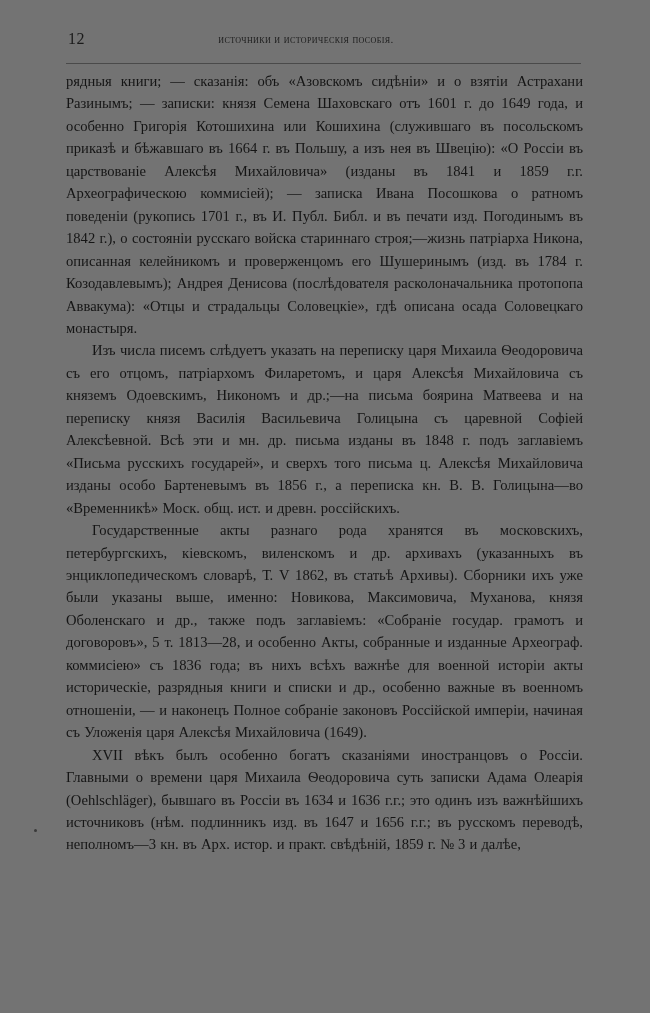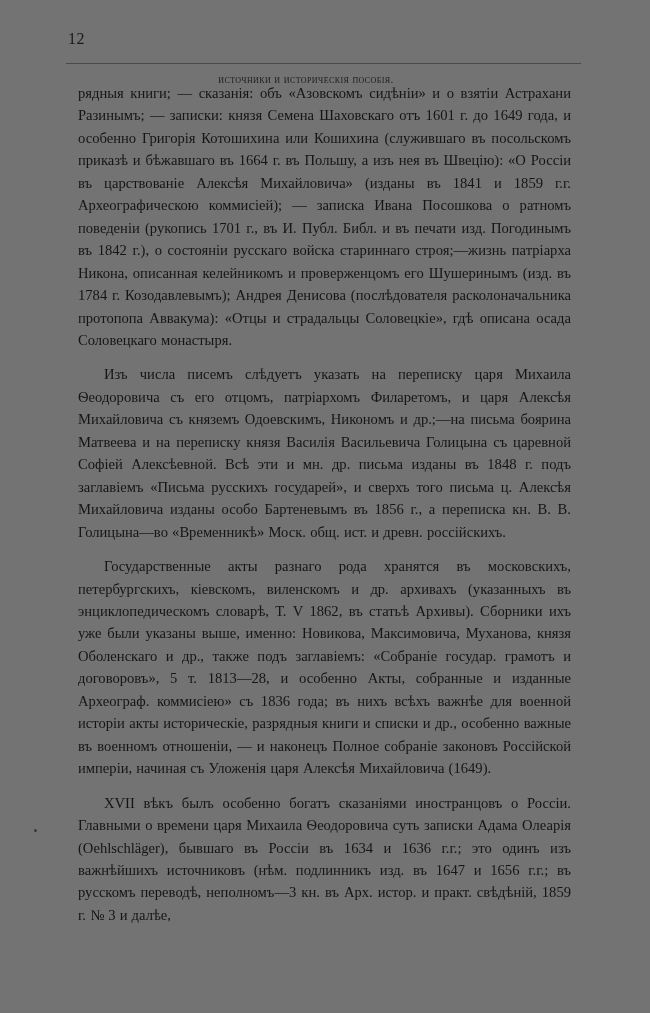--- a/index.html
+++ b/index.html
@@ -40,38 +40,37 @@
     left: 0;
     top: 3px;
     width: 582px;
     text-align: center;
     font-size: 11.2px;
     letter-spacing: 0.4px;
     color: #1a1a1a;
     font-variant: small-caps;
     padding-left: 30px;
     box-sizing: border-box;
-    margin-top: 40px;
   }
   .rule {
     position: absolute;
     left: 66px;
     top: 63px;
     width: 515px;
     height: 1px;
     background: #4a4a4a;
   }
   .body-block {
     position: absolute;
     left: 66px;
     top: 70px;
     width: 517px;
   }
   p.para {
-    margin: 12px;
+    margin: 0;
     font-size: 14.6px;
     line-height: 22.45px;
     text-align: justify;
     text-align-last: left;
     text-justify: inter-word;
     word-spacing: 0.5px;
     color: #151515;
   }
   p.para.indent {
     text-indent: 26px;

